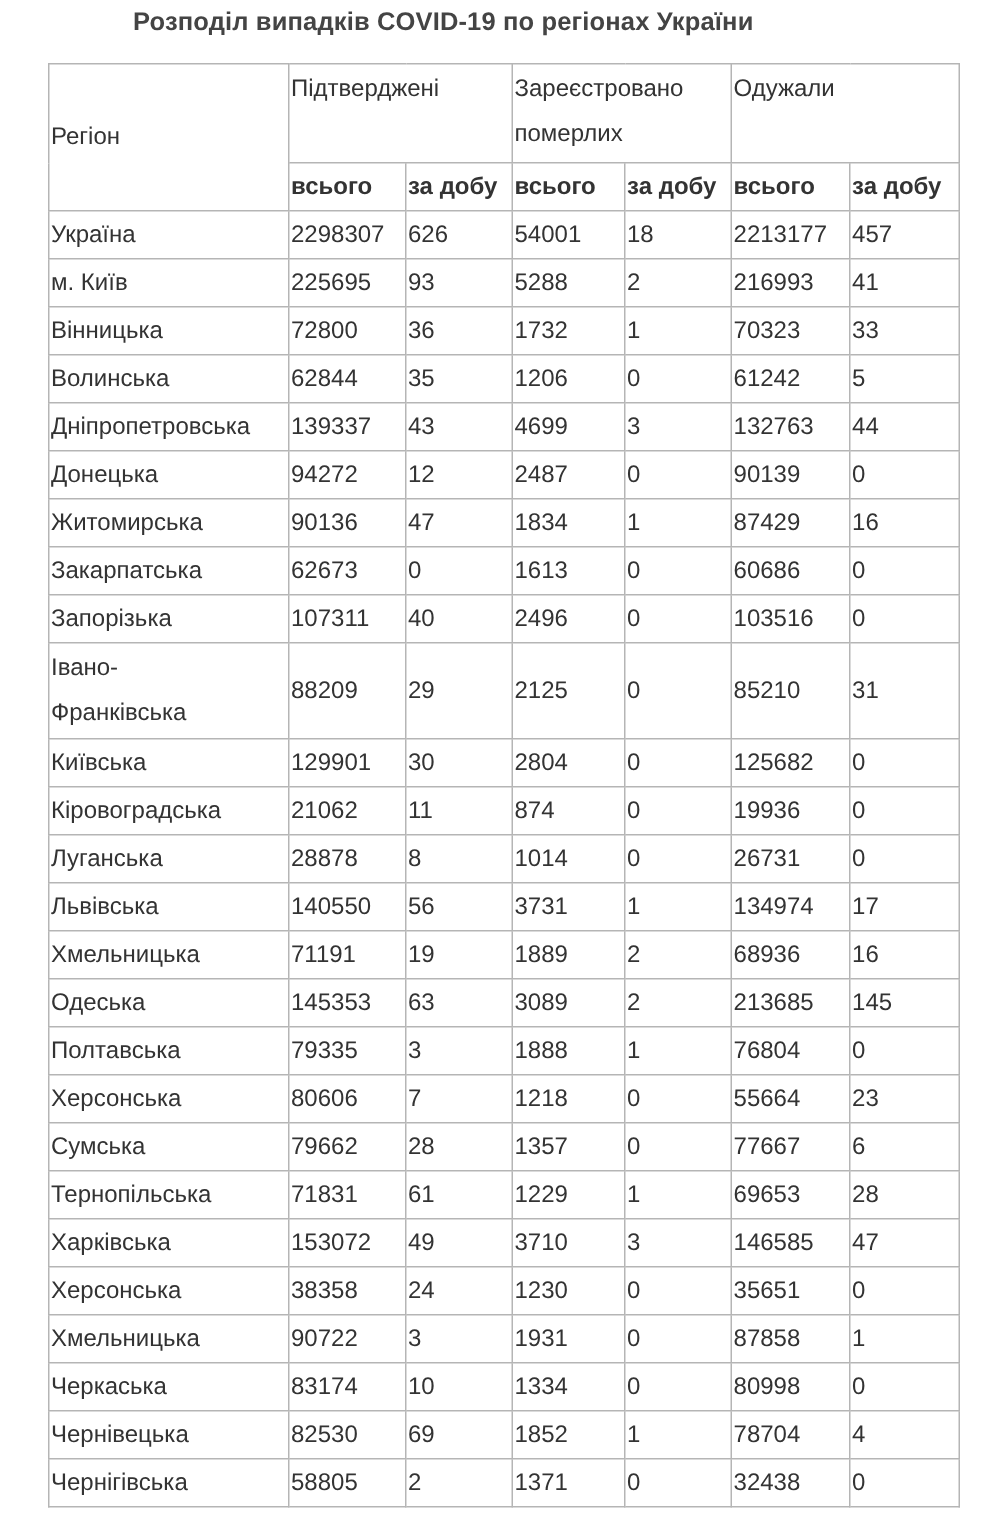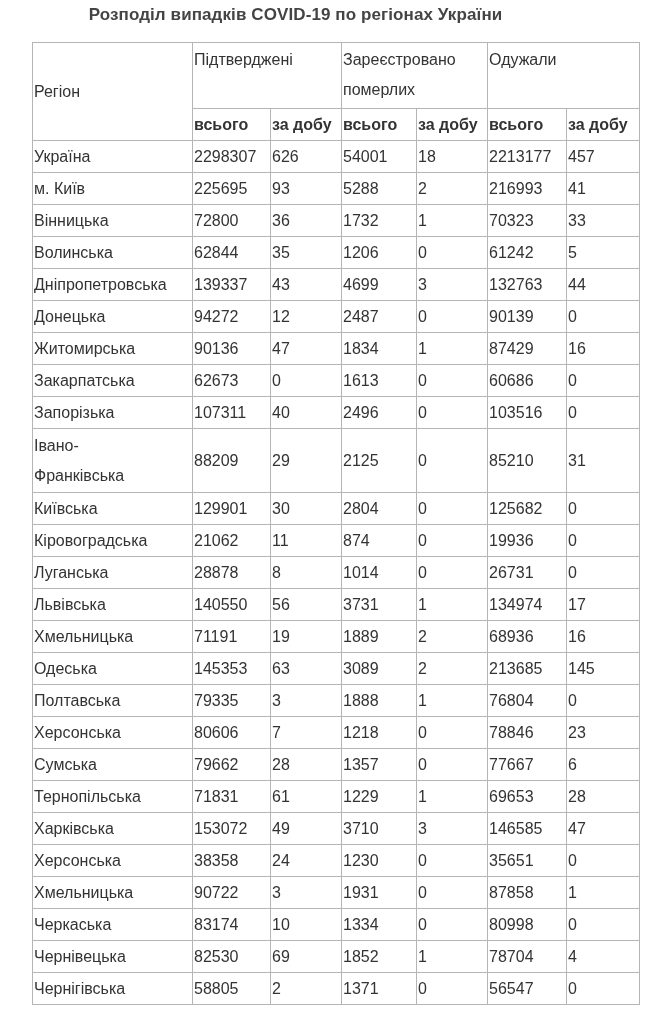--- a/index.html
+++ b/index.html
@@ -209,21 +209,21 @@
         <td>1</td>
         <td>76804</td>
         <td>0</td>
       </tr>
       <tr class="row">
         <td>Херсонська</td>
         <td>80606</td>
         <td>7</td>
         <td>1218</td>
         <td>0</td>
-        <td>78846</td>
+        <td>55664</td>
         <td>23</td>
       </tr>
       <tr class="row">
         <td>Сумська</td>
         <td>79662</td>
         <td>28</td>
         <td>1357</td>
         <td>0</td>
         <td>77667</td>
         <td>6</td>
@@ -281,17 +281,17 @@
         <td>1</td>
         <td>78704</td>
         <td>4</td>
       </tr>
       <tr class="row">
         <td>Чернігівська</td>
         <td>58805</td>
         <td>2</td>
         <td>1371</td>
         <td>0</td>
-        <td>56547</td>
+        <td>32438</td>
         <td>0</td>
       </tr>
     </tbody>
 </table>
 
 </body></html>

